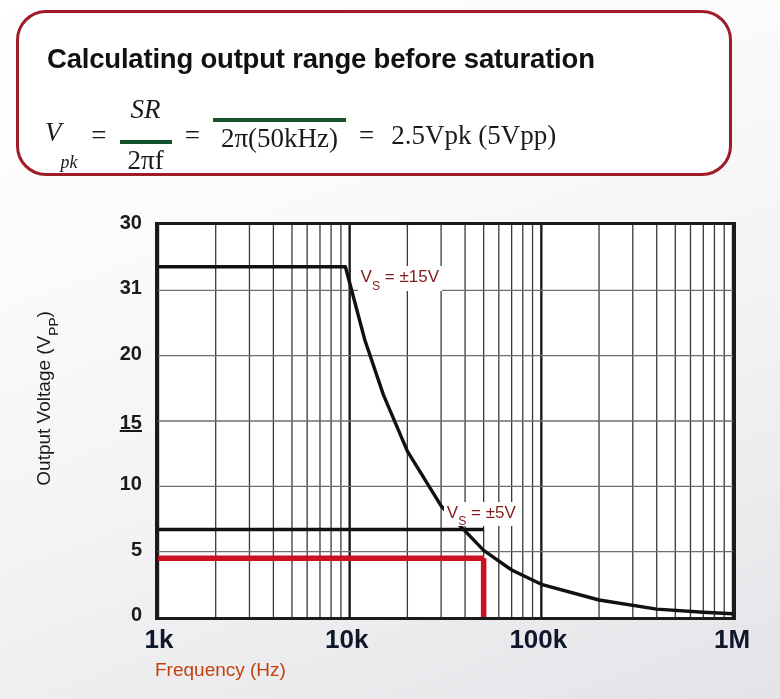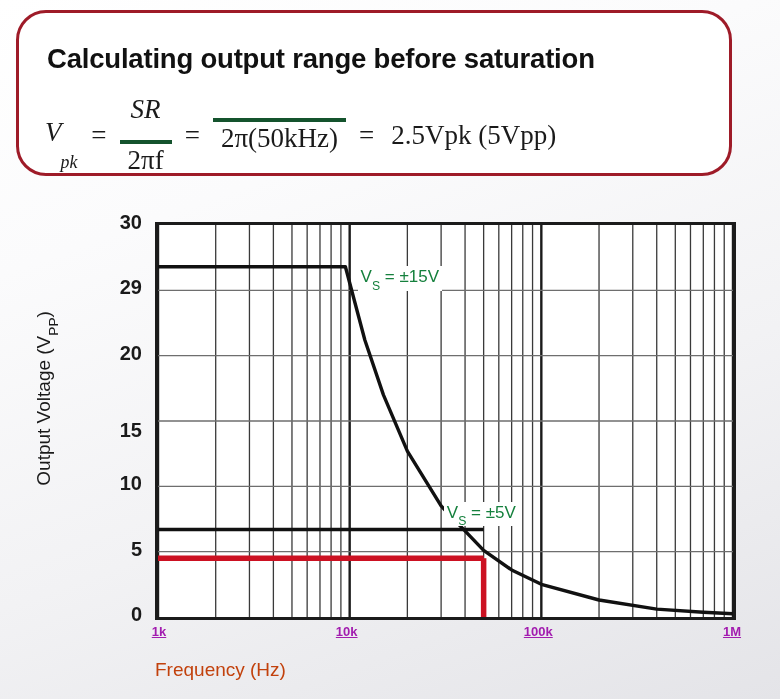--- a/index.html
+++ b/index.html
@@ -147,26 +147,25 @@
   .xlabels {
     position: absolute;
     left: 155px;
     top: 428px;
     width: 575px;
     height: 28px;
   }
   .xtick {
     position: absolute;
     top: 0;
-    font-size: 13px;
+    font-size: 26px;
     font-weight: bold;
-    color: #a21caf;
+    color: #0f172a;
     transform: translateX(-50%);
     white-space: nowrap;
-    text-decoration: underline;
   }
   .xaxis-title {
     position: absolute;
     left: 155px;
     top: 463px;
     width: 575px;
     text-align: left;
     font-size: 19px;
     color: #c2410c;
     font-family: "Liberation Sans", sans-serif;
@@ -187,21 +186,21 @@
     font-size: 0.72em;
     vertical-align: sub;
     position: relative;
     top: 3px;
   }
 
   
   .annot {
     position: absolute;
     font-size: 17px;
-    color: #15803d;
+    color: #7f1d1d;
     background: #ffffff;
     padding: 1px 3px;
     white-space: nowrap;
     font-family: "Liberation Sans", sans-serif;
   }
   .annot .sub {
     font-size: 0.72em;
     vertical-align: sub;
     position: relative;
     top: 3px;
@@ -230,23 +229,23 @@
       <span class="f-result">2.5Vpk (5Vpp)</span>
     </div>
   </div>
 
   <div class="chart-wrap">
 
     <div class="ylabels">
         <div class="ytick" style="top: 392px;">0</div>
         <div class="ytick" style="top: 326.7px;">5</div>
         <div class="ytick" style="top: 261.3px;">10</div>
-        <div class="ytick" style="top: 208px;">15</div>
+        <div class="ytick" style="top: 200px; text-decoration: underline;">15</div>
         <div class="ytick" style="top: 130.7px;">20</div>
-        <div class="ytick" style="top: 65.3px;">29</div>
+        <div class="ytick" style="top: 65.3px;">31</div>
         <div class="ytick" style="top: 0px;">30</div>
       </div>
 
     <div class="plot">
       <div class="plot-inner">
         <svg class="plot-svg" id="plot-svg" width="575" height="392" viewBox="0 0 575 392">
             <line x1="0.00" y1="0" x2="0.00" y2="392" stroke="#1b1b1b" stroke-width="2.4"></line>
             <line x1="57.70" y1="0" x2="57.70" y2="392" stroke="#3a3a3a" stroke-width="1.3"></line>
             <line x1="91.45" y1="0" x2="91.45" y2="392" stroke="#3a3a3a" stroke-width="1.3"></line>
             <line x1="115.39" y1="0" x2="115.39" y2="392" stroke="#3a3a3a" stroke-width="1.3"></line>

